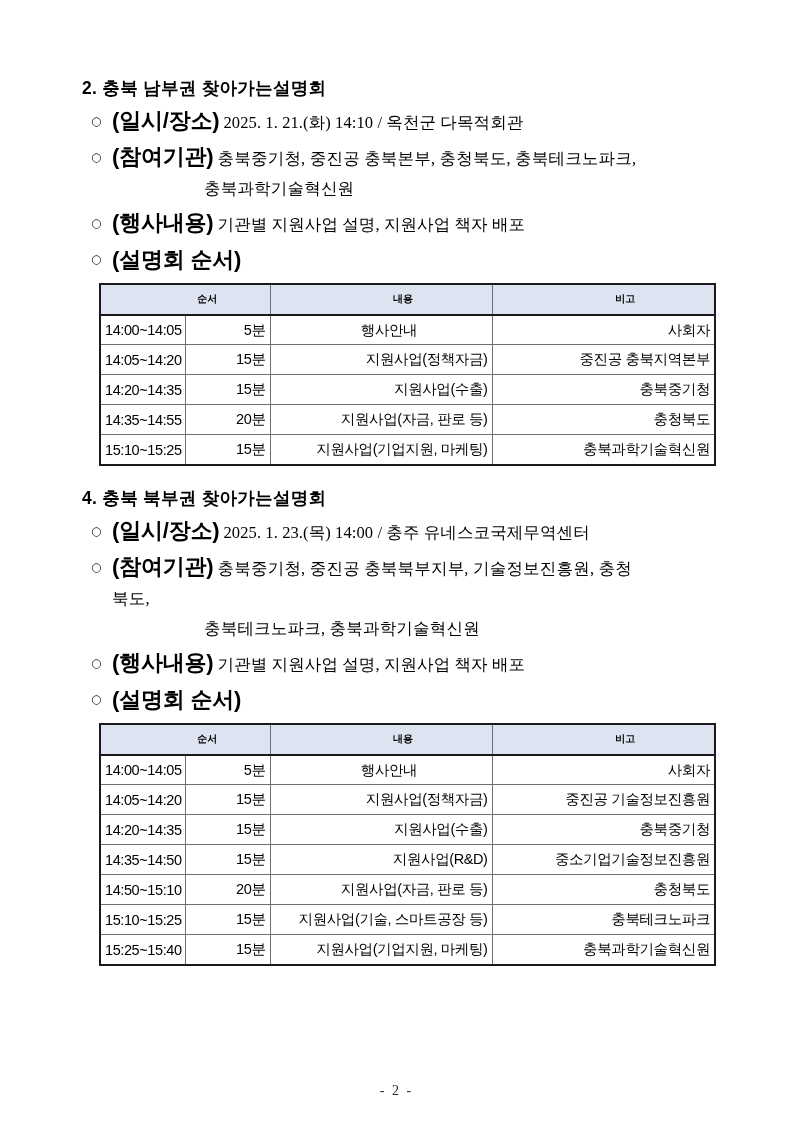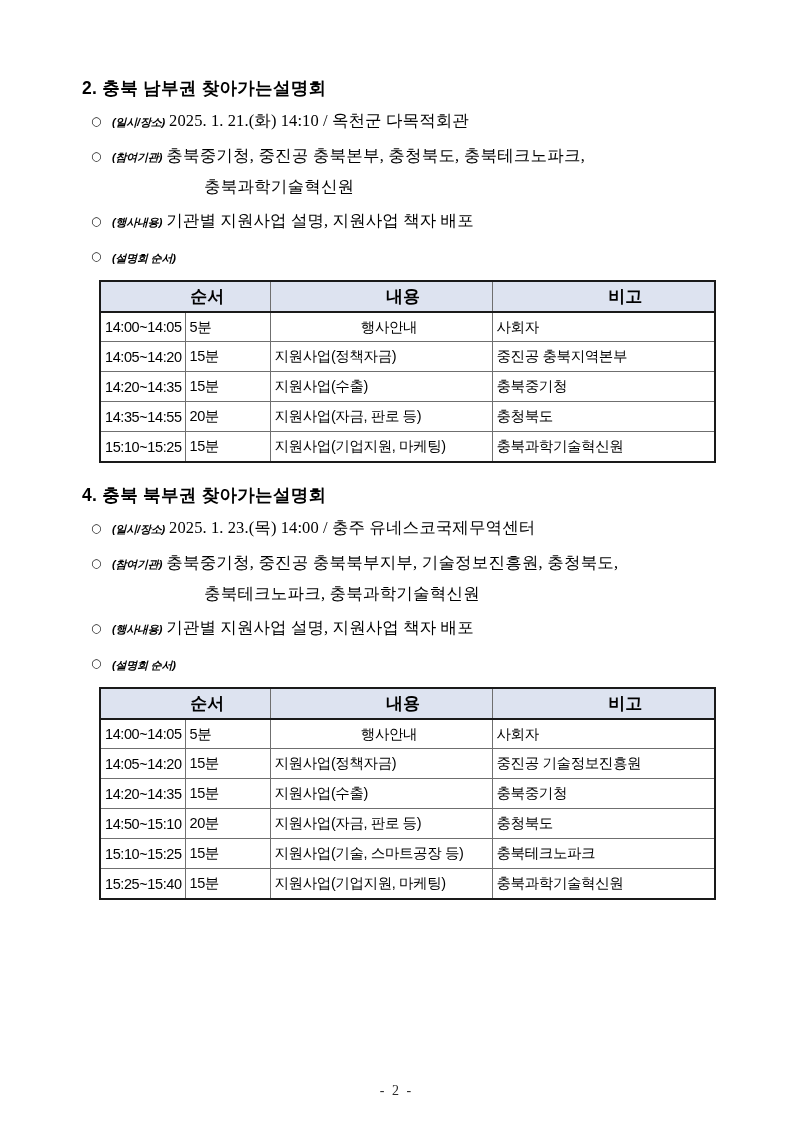--- a/index.html
+++ b/index.html
@@ -53,23 +53,22 @@
     font-family: "DejaVu Sans", sans-serif;
   }
   .bullet-body {
     flex: 1 1 auto;
     line-height: 30px;
     font-size: 16.5px;
   }
   .bullet-label {
     font-family: "Liberation Sans", "DejaVu Sans", sans-serif;
     font-weight: bold;
-    font-size: 11px;
+    font-size: 22px;
     letter-spacing: -0.2px;
-    font-style: italic;
   }
   .bullet-text {
     font-family: "Liberation Serif", "DejaVu Serif", serif;
     font-size: 16.5px;
     letter-spacing: 0.1px;
   }
   .bullet-text.wide { letter-spacing: 0.2px; }
   .bullet-cont {
     display: block;
     padding-left: 92px;
@@ -98,25 +97,25 @@
     letter-spacing: -0.4px;
     height: 30px;
     padding: 0 4px;
   }
   table.agenda thead th {
     background: #dde3f0;
     font-weight: bold;
     text-align: center;
     height: 31px;
     border-bottom: 2px solid #1a1a1a;
-    font-size: 17px;
+    font-size: 10px;
     letter-spacing: 0px;
     padding-left: 48px;
   }
-  table.agenda tbody td { text-align: left; background: #ffffff; }
+  table.agenda tbody td { text-align: right; background: #ffffff; }
   td.col-time   { width: 112px; letter-spacing: -0.6px; }
   td.col-dur    { width: 58px; }
   td.col-desc   { width: 222px; text-align: left; padding-left: 14px; }
   td.col-desc.center { text-align: center; padding-left: 20px; }
   td.col-note   { width: 223px; }
   th.col-order  { width: 170px; }
   th.col-desc   { width: 222px; }
   th.col-note   { width: 223px; }
 
   
@@ -276,20 +275,26 @@
               <td class="col-desc">지원사업(정책자금)</td>
               <td class="col-note">중진공 기술정보진흥원</td>
             </tr>
             <tr>
               <td class="col-time">14:20~14:35</td>
               <td class="col-dur">15분</td>
               <td class="col-desc">지원사업(수출)</td>
               <td class="col-note">충북중기청</td>
             </tr>
             <tr>
+              <td class="col-time">14:35~14:50</td>
+              <td class="col-dur">15분</td>
+              <td class="col-desc">지원사업(R&amp;D)</td>
+              <td class="col-note">중소기업기술정보진흥원</td>
+            </tr>
+            <tr>
               <td class="col-time">14:50~15:10</td>
               <td class="col-dur">20분</td>
               <td class="col-desc">지원사업(자금, 판로 등)</td>
               <td class="col-note">충청북도</td>
             </tr>
             <tr>
               <td class="col-time">15:10~15:25</td>
               <td class="col-dur">15분</td>
               <td class="col-desc">지원사업(기술, 스마트공장 등)</td>
               <td class="col-note">충북테크노파크</td>

